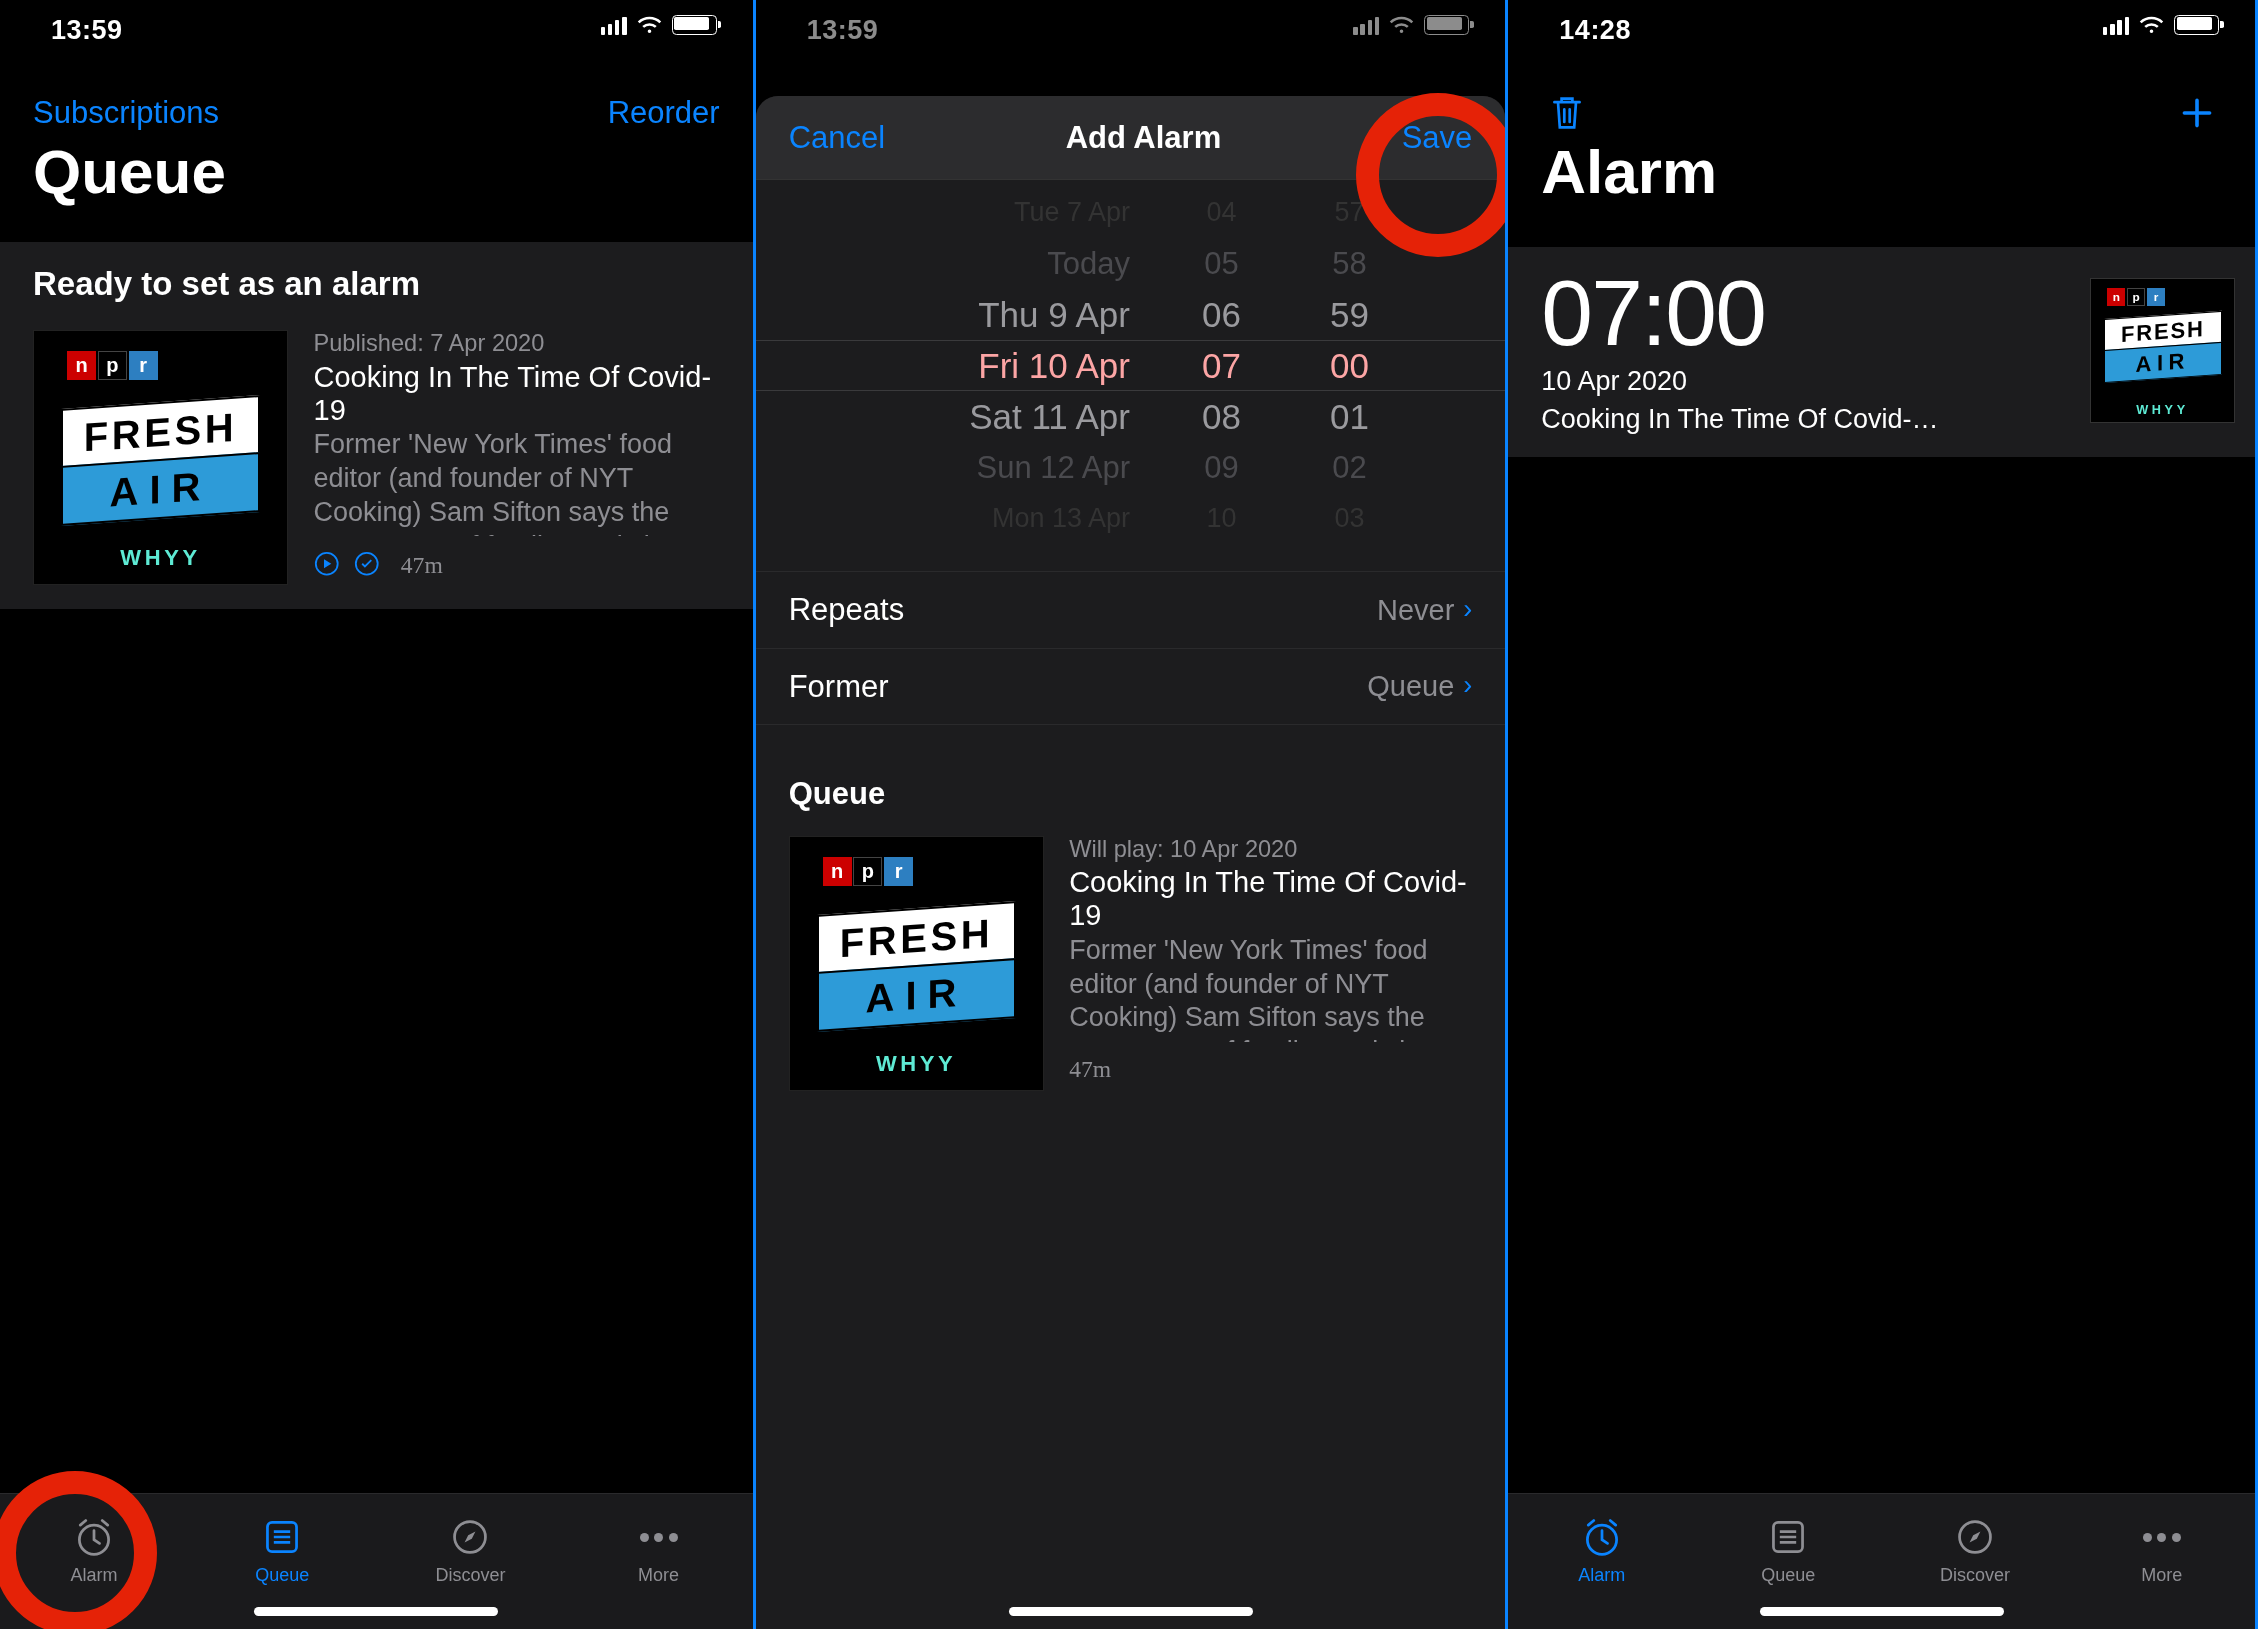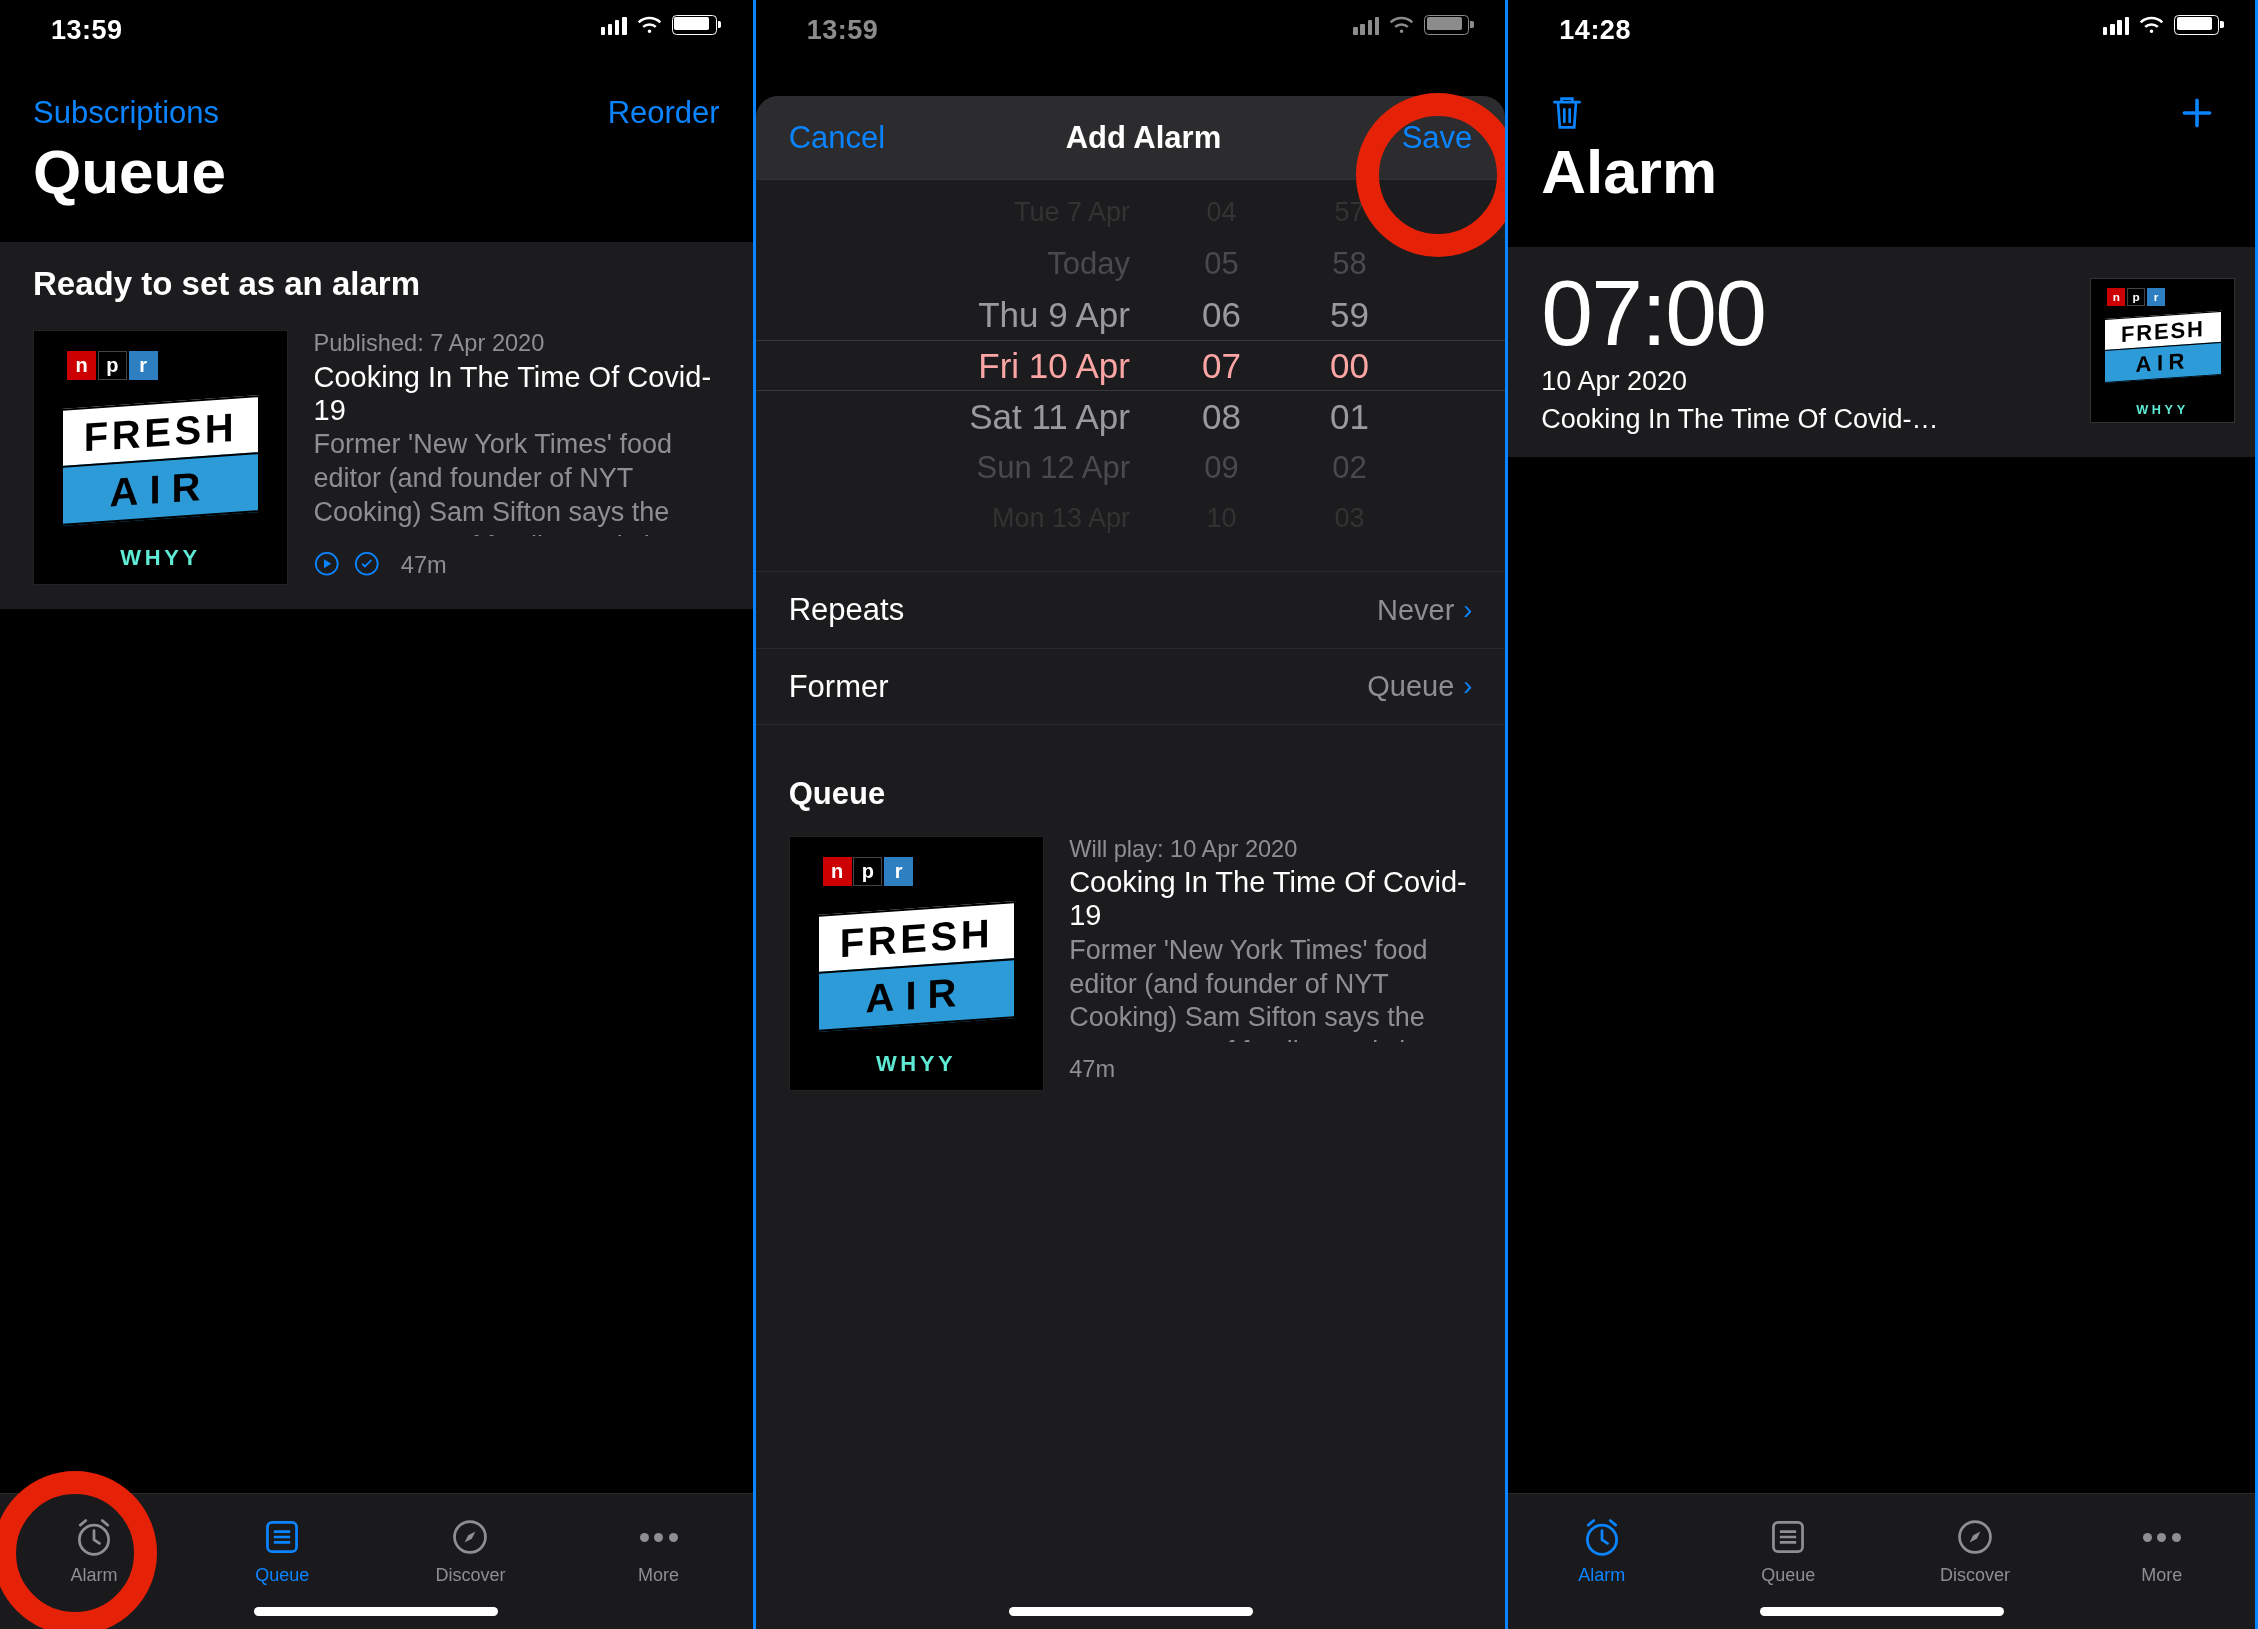--- a/index.html
+++ b/index.html
@@ -32,21 +32,21 @@
   .section-card { background:#1c1c1e; margin-top: 20px; }
   .section-header { font-size: 33px; font-weight: 600; padding: 23.6px 33px 9px 33px; }
   .episode-row { display:flex; gap: 25.5px; padding: 18px 27px 23.6px 33px; }
   .artwork-wrap { flex:0 0 auto; }
   .ep-body { flex:1 1 auto; min-width:0; }
   .ep-meta { color:#8e8e93; font-size:23.6px; margin-bottom:3.6px; }
   .ep-title { color:#fff; font-size:29px; font-weight:400; margin-bottom:1.8px; }
   .ep-desc { color:#8e8e93; font-size:27px; line-height:1.25; max-height: 4.0em; overflow:hidden; }
   .ep-icons-row { display:flex; align-items:center; gap:14.5px; margin-top:14.5px; }
   .ep-icons-row .icon { color:#0a84ff; }
-  .ep-dur { color:#8e8e93; font-size:23.6px; margin-left:7.3px; }
+  .ep-dur { color:#8e8e93; font-size:23.6px; margin-left:7.3px;font-family:Liberation Serif, serif; }
 
   
   .artwork { background:#000; border:0.9px solid #222; position:relative; overflow:hidden; }
   .artwork.sz-280 { width:255px; height:255px; }
   .artwork.sz-160 { width:145px; height:145px; border:0.9px solid #333; }
   .npr-bar { display:flex; gap:1.8px; }
   .npr-bar span { display:inline-flex; align-items:center; justify-content:center; font-weight:700; color:#fff; font-family: Arial, sans-serif; }
   .npr-bar .n { background:#c00; } .npr-bar .p { background:#000; border:0.9px solid #444; } .npr-bar .r { background:#2d7fc1; }
   .fresh-plate { background:#fff; color:#000; font-weight:800; letter-spacing:3.6px; text-align:center; border:2.7px solid #000; transform:skewY(-4deg); }
   .air-plate   { background:#2d9bd8; color:#000; font-weight:800; letter-spacing:11px; text-align:center; border:2.7px solid #000; transform:skewY(-4deg); margin-top:-2.7px; }
@@ -88,21 +88,21 @@
   .picker-col.hr, .picker-col.mn { width:73px; text-align:center;}
   .picker-row { height:51px; line-height:51px; font-size:35px; color:#5a5a5e; white-space:nowrap; }
   .picker-row.sel { color:#fca5a5; }
   .picker-row.near { color:#9a9a9e; }
   .picker-row.far { color:#4a4a4e; font-size:31px;}
   .picker-row.faint { color:#333; font-size:27px;}
   .picker-sel-lines { position:absolute; left:0; right:0; top:160px; height:51px; border-top:0.9px solid #3a3a3c; border-bottom:0.9px solid #3a3a3c; pointer-events:none;}
   .list-group { margin-top:27px; background:#1c1c1e; border-top:0.9px solid #2a2a2c; border-bottom:0.9px solid #2a2a2c;}
   .list-row { display:flex; align-items:center; justify-content:space-between; height:76px; padding:0 33px; font-size:31px; border-top:0.9px solid #2a2a2c;}
   .list-row:first-child { border-top:none; }
-  .list-val { color:#8e8e93; font-size:29px; display:flex; align-items:center; gap:9px;}
+  .list-val { color:#8e8e93; font-size:29px; display:flex; align-items:flex-start; gap:9px;}
   .chev { color:#0a84ff; font-size:27px; }
   .queue-block { margin-top:51px; }
   .queue-title { font-size:31px; font-weight:600; padding:0 33px 5.5px 33px; }
 
   
   .alarm-card { background:#1c1c1e; margin-top:25.5px; padding:20px 20px 22px 33px; display:flex; align-items:center; gap:22px;}
   .alarm-left { flex:1 1 auto; min-width:0;}
   .alarm-time { font-size:93px; font-weight:300; line-height:1; letter-spacing:-1.8px;}
   .alarm-date { font-size:27px; margin-top:5.5px;}
   .alarm-ep   { font-size:27px; color:#fff; margin-top:7.3px; white-space:nowrap; overflow:hidden; text-overflow:ellipsis;}

